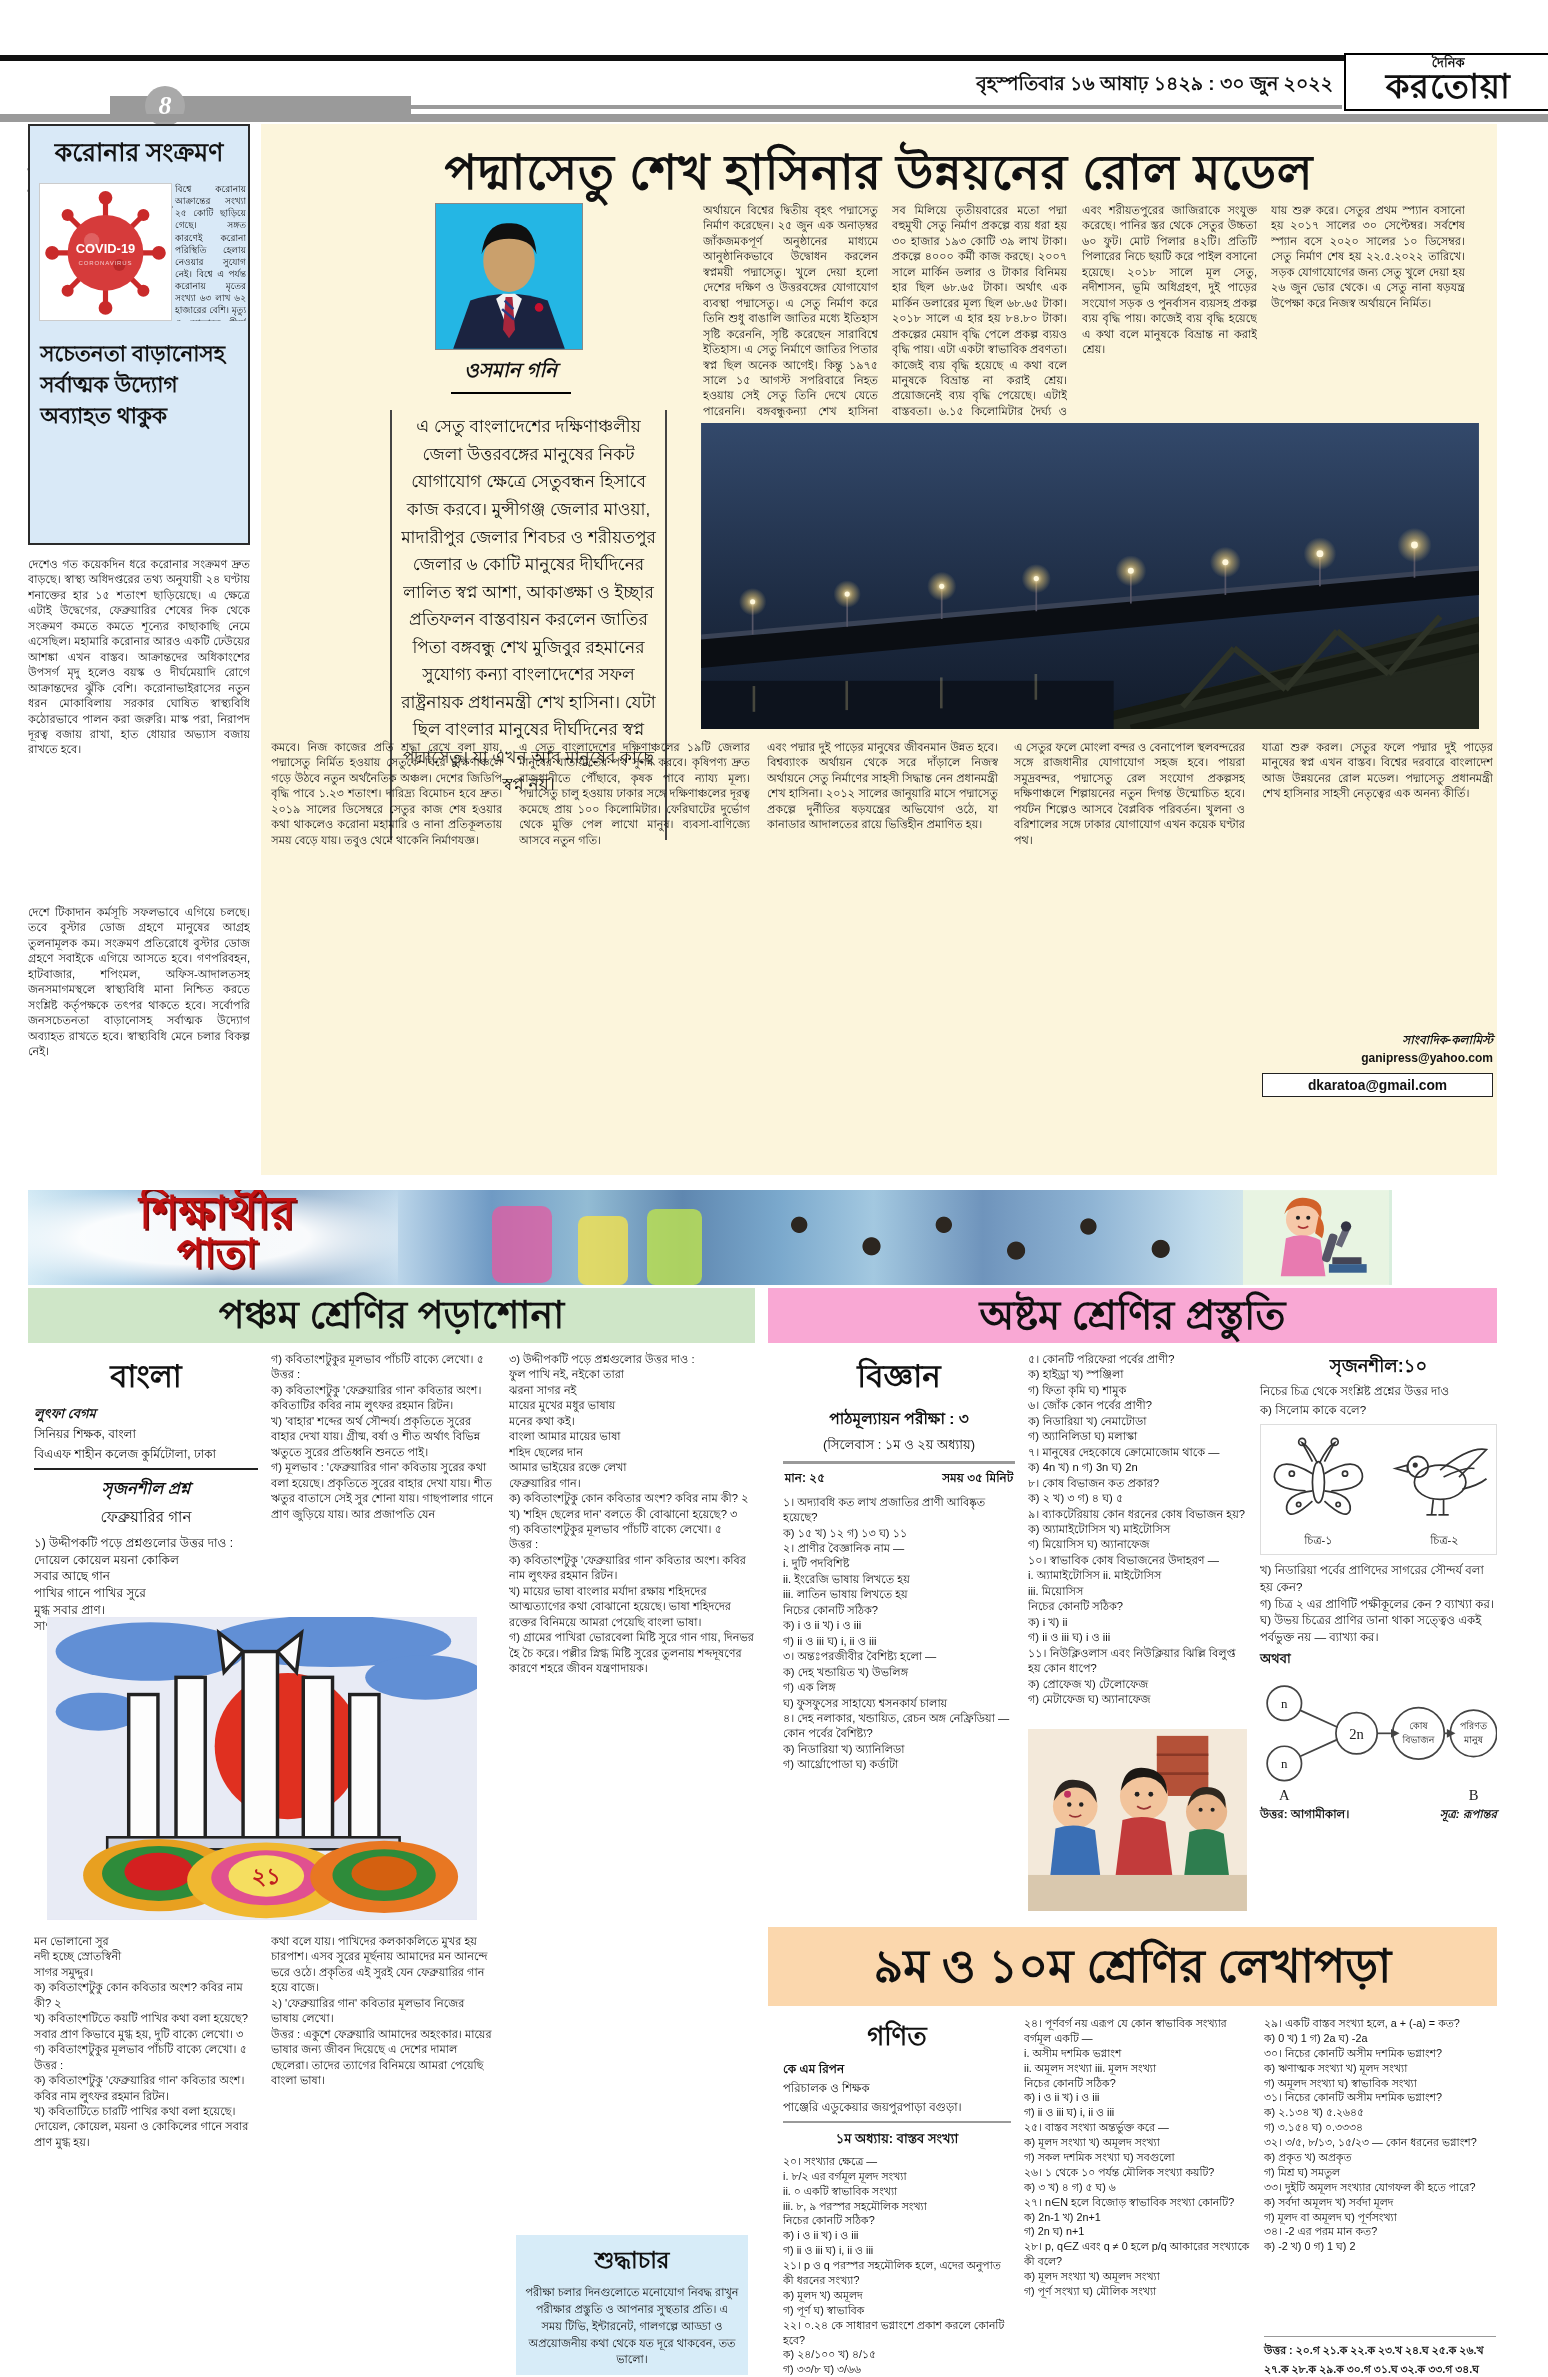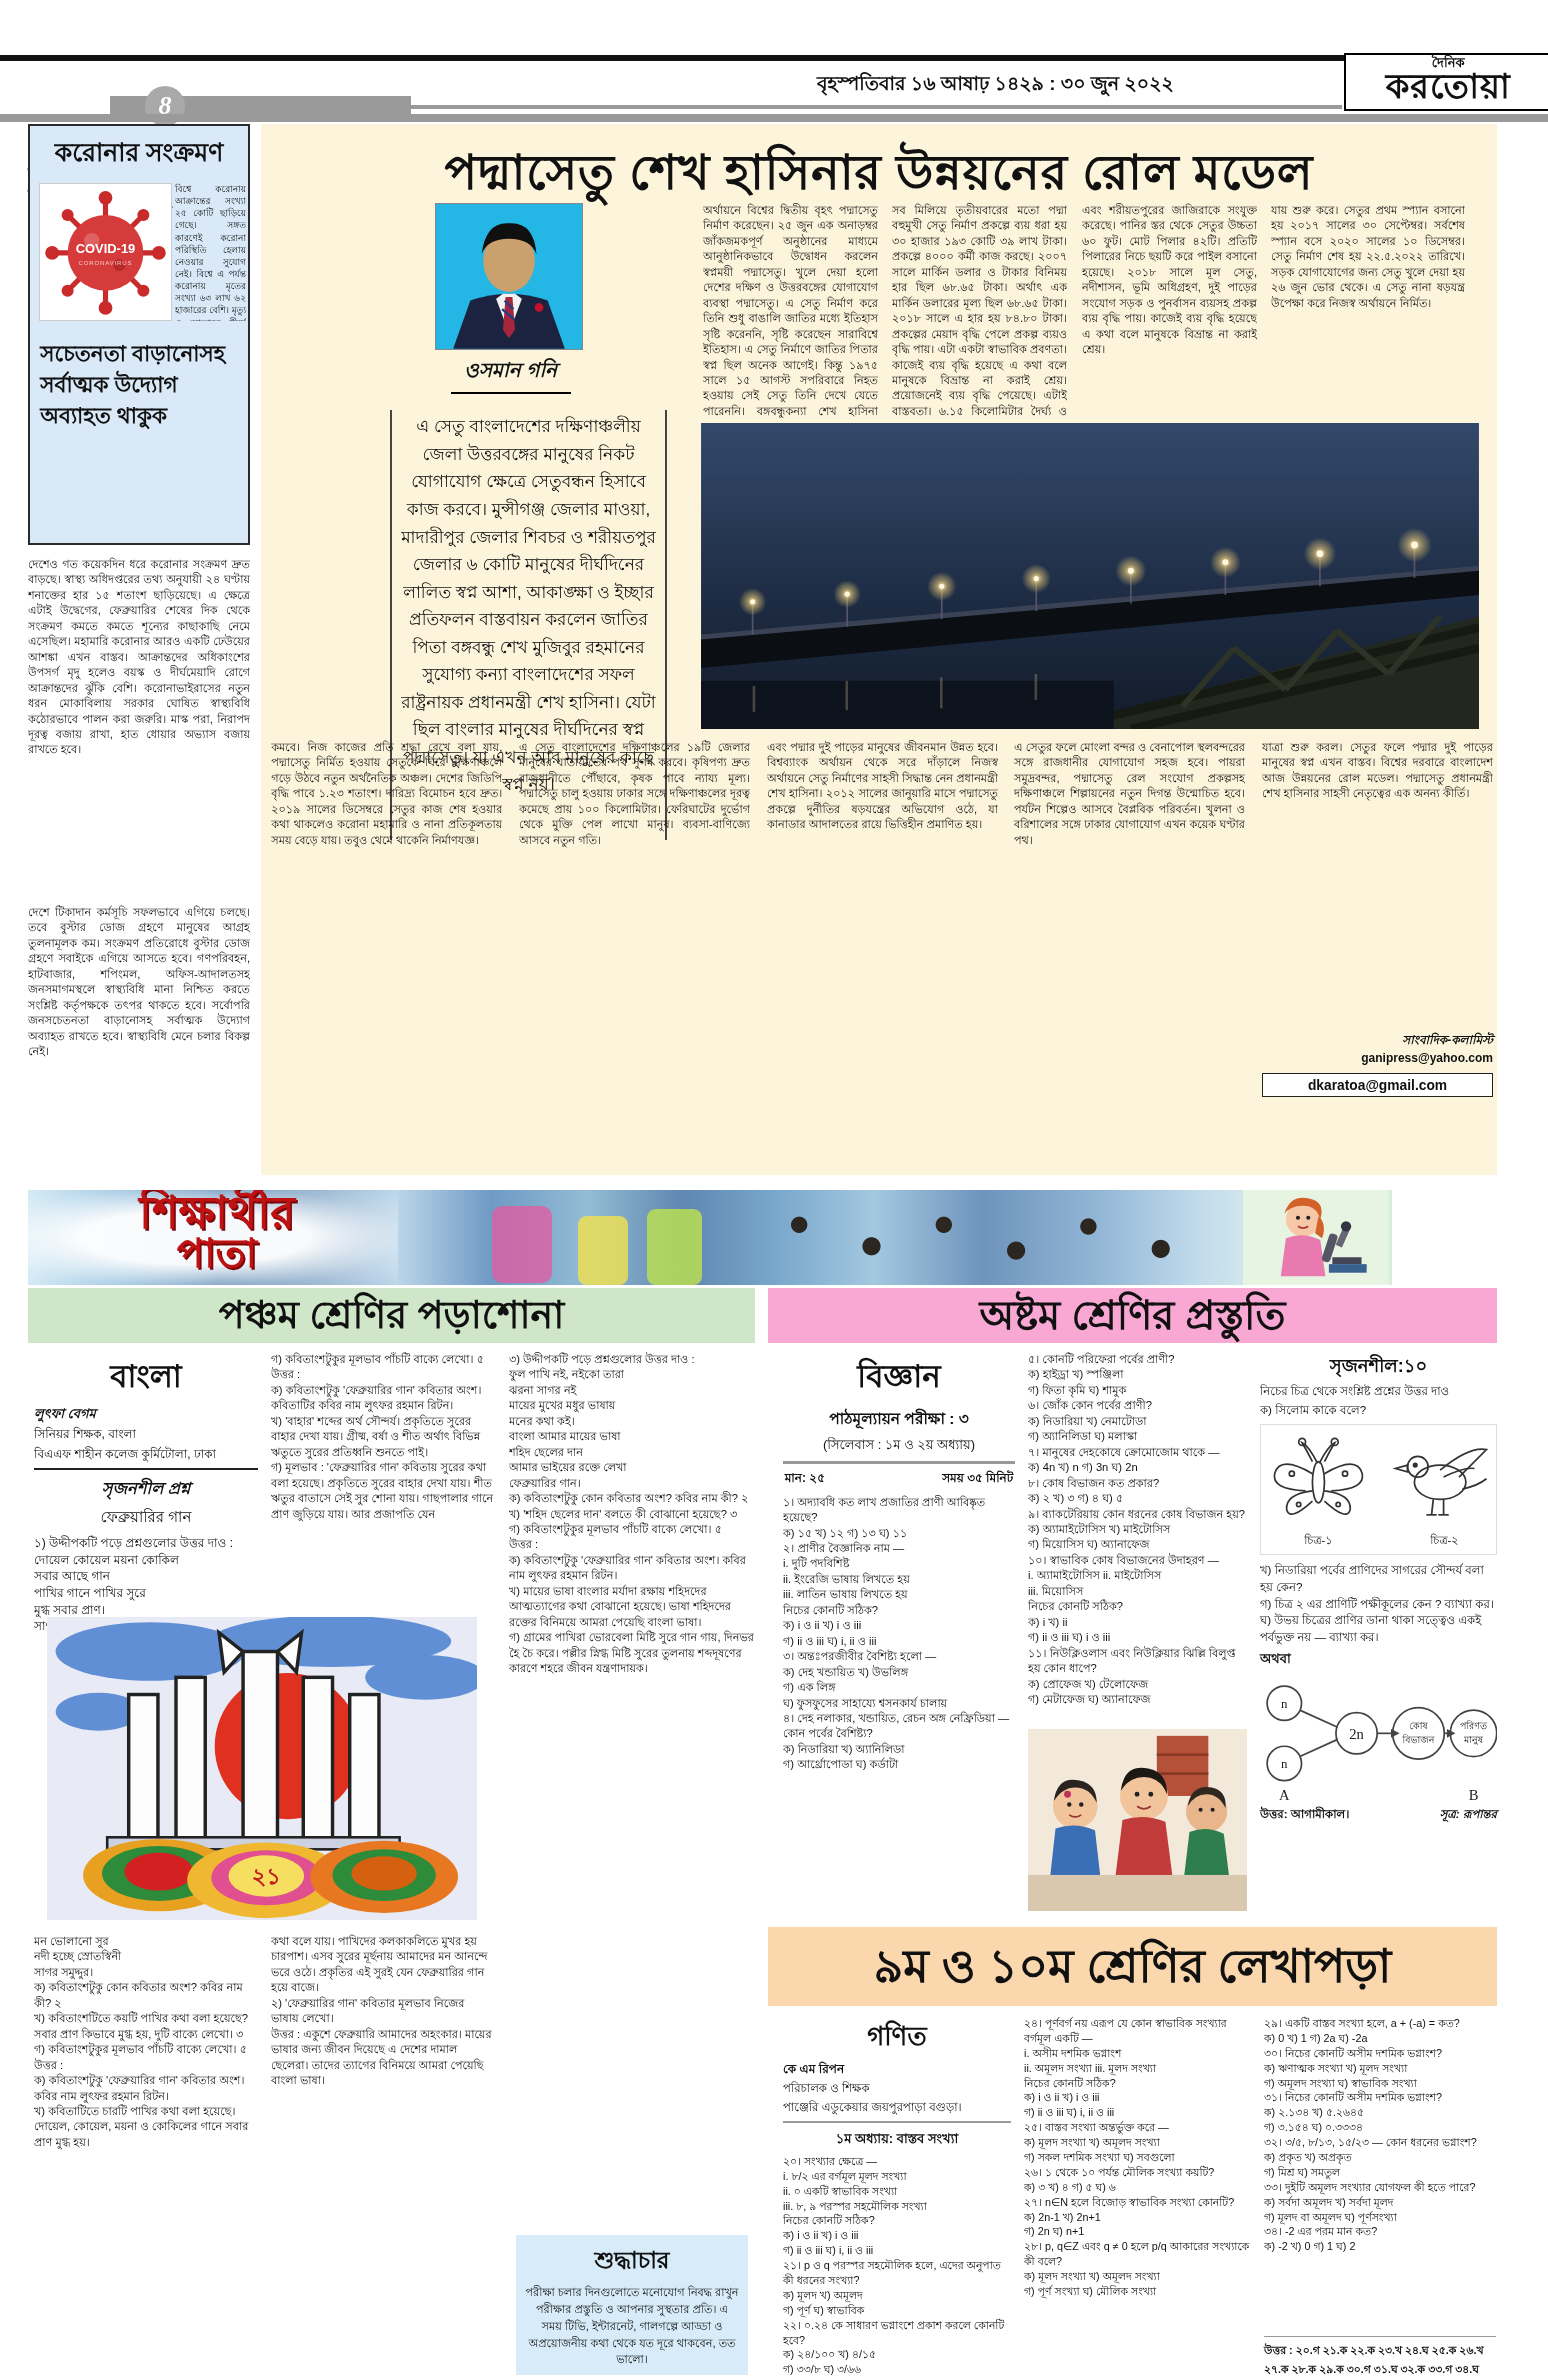--- a/index.html
+++ b/index.html
@@ -18,21 +18,21 @@
 </head>
 <body>
 
 <div class="page">
 
   <div class="abs rule" style="left:0;top:55px;width:1548px;height:6px;"></div>
   <div class="abs" style="left:19px;top:52px;width:29px;height:198px;writing-mode:vertical-rl;transform:rotate(180deg);font-weight:bold;font-size:20.6px;letter-spacing:3.4px;">করতোয়া</div>
   <div class="abs grayrule" style="left:110px;top:96px;width:301px;height:20.6px;"></div>
   <div class="abs" style="left:145px;top:86px;width:40px;height:40px;border-radius:50%;background:#a9a9a9;color:#fff;
               font-size:26px;font-weight:bold;font-style:italic;text-align:center;line-height:40px;font-family:'Liberation Serif',serif;">8</div>
-  <div class="abs" style="left:817px;top:69px;width:516px;font-size:19px;font-weight:bold;">বৃহস্পতিবার ১৬ আষাঢ় ১৪২৯ : ৩০ জুন ২০২২</div>
+  <div class="abs" style="left:817px;top:69px;width:516px;text-align:right;font-size:19px;font-weight:bold;">বৃহস্পতিবার ১৬ আষাঢ় ১৪২৯ : ৩০ জুন ২০২২</div>
   <div class="abs" style="left:1344px;top:53px;width:194px;height:52px;border:2.6px solid #000;border-right:none;padding:0.9px 5.2px;text-align:center;background:#fff;">
     <div style="font-size:13px;font-weight:bold;line-height:1;">দৈনিক</div>
     <div style="font-size:34px;font-weight:900;line-height:1.05;letter-spacing:0.9px;">করতোয়া</div>
   </div>
   <div class="abs grayrule" style="left:353px;top:105px;width:989px;height:4.3px;"></div>
   <div class="abs grayrule" style="left:0;top:114px;width:1548px;height:7.7px;"></div>
 
   <div class="abs" style="left:28px;top:124px;width:222px;height:421px;background:#d9e9f7;border:2.6px solid #2b2b2b;box-sizing:border-box;">
     <div class="ctr" style="font-size:25px;font-weight:900;padding:6.9px 3.4px 5.2px;">করোনার সংক্রমণ বাড়ছে</div>
 

